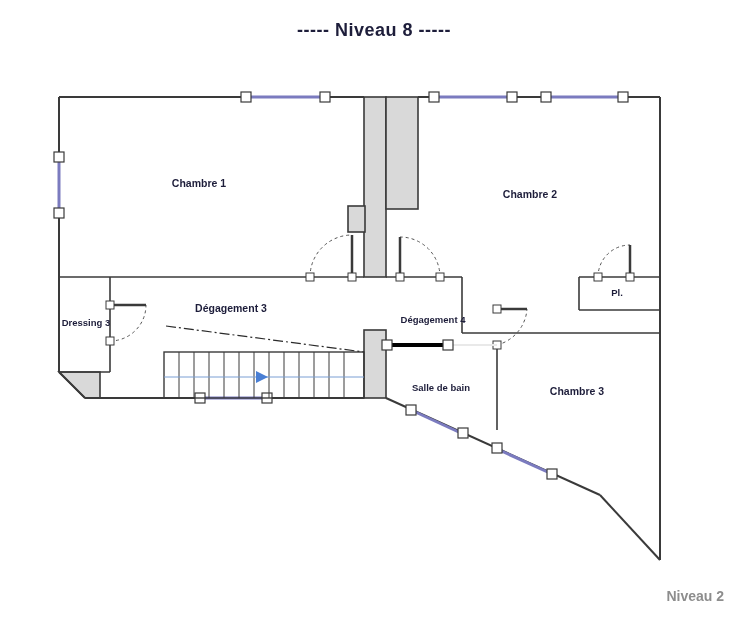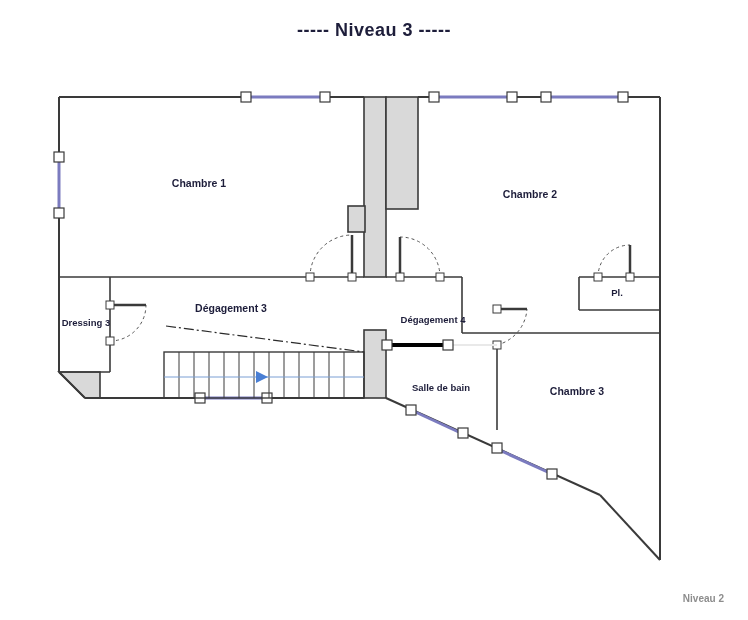--- a/index.html
+++ b/index.html
@@ -29,21 +29,21 @@
     font-size: 18px;
     font-weight: bold;
     color: #1d1d3a;
     letter-spacing: 0.5px;
     font-family: "Liberation Sans", sans-serif;
   }
   .watermark {
     position: absolute;
     right: 24px;
     bottom: 16px;
-    font-size: 10px;
+    font-size: 14px;
     font-weight: bold;
     color: #8d8d8d;
     font-family: "Liberation Sans", sans-serif;
   }
   svg.floorplan {
     position: absolute;
     left: 0;
     top: 0;
     width: 748px;
     height: 620px;
@@ -58,21 +58,21 @@
   }
   .room-label.small {
     font-size: 9.5px;
   }
 </style>
 </head>
 <body>
 
 <div id="plan-root">
 
-  <div class="title">-----  Niveau 3  -----</div>
+  <div class="title">-----  Niveau 8  -----</div>
 
   <svg class="floorplan" viewBox="0 0 748 620">
 
     <g>
       <rect x="364" y="97" width="22" height="180" fill="#d9d9d9" stroke="#3a3a3a" stroke-width="1.6"></rect>
       <rect x="386" y="97" width="32" height="112" fill="#d9d9d9" stroke="#3a3a3a" stroke-width="1.6"></rect>
       <rect x="348" y="206" width="17" height="26" fill="#d9d9d9" stroke="#3a3a3a" stroke-width="1.6"></rect>
       <rect x="364" y="330" width="22" height="68" fill="#d9d9d9" stroke="#3a3a3a" stroke-width="1.6"></rect>
       <polygon points="59,372 100,372 100,398 59,398" fill="#ffffff" stroke="none"></polygon>
       <polygon points="59,372 100,372 100,398 85,398" fill="#d9d9d9" stroke="none"></polygon>

